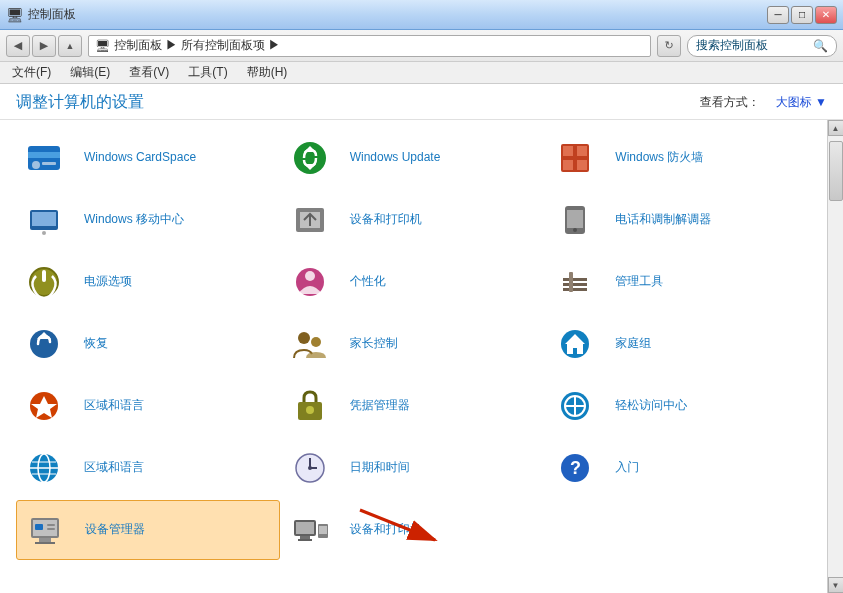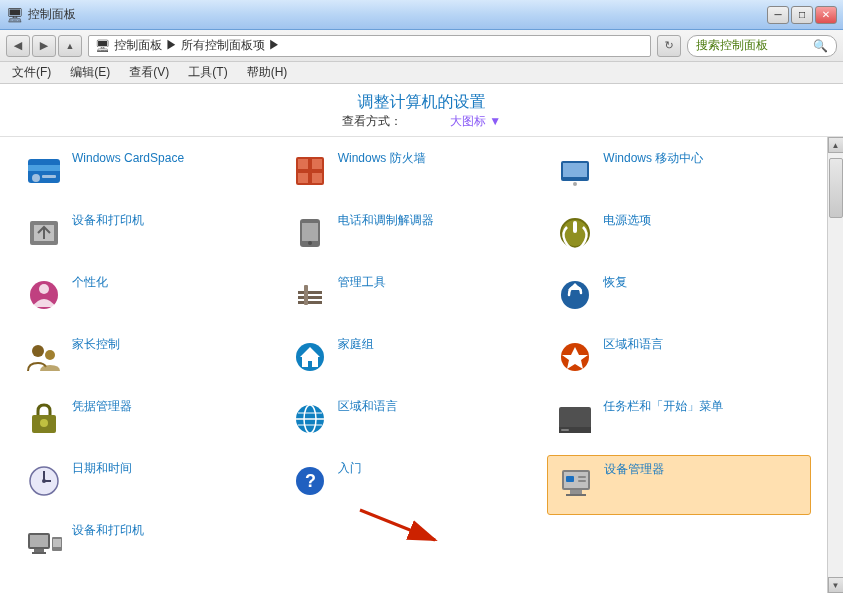--- a/index.html
+++ b/index.html
@@ -85,21 +85,21 @@
     .search-bar {
       width: 150px;
       height: 22px;
       background: white;
       border: 1px solid #aaa;
       border-radius: 10px;
       display: flex;
       align-items: center;
       padding: 0 8px;
       gap: 4px;
-      color: #4d7c0f;
+      color: #0c4a6e;
       font-size: 12px;
     }
 
     
     .menu-bar {
       height: 22px;
       background: #f0f0f0;
       display: flex;
       align-items: center;
       padding: 0 8px;
@@ -118,60 +118,59 @@
       display: flex;
       flex-direction: column;
       height: calc(593px - 30px - 32px - 22px);
     }
     .content-header {
       padding: 8px 16px 6px 16px;
       display: flex;
       align-items: center;
       justify-content: space-between;
       border-bottom: 1px solid #e0e0e0;
-      flex-direction: column;
     }
     .content-title {
       color: #1a7ac0;
       font-size: 16px;
       font-weight: normal;
     }
     .view-mode {
       display: flex;
       align-items: flex-start;
-      gap: 0;
+      gap: 16px;
       font-size: 12px;
       color: #333;
     }
     .view-link {
-      color: #8b5cf6;
+      color: #1d4ed8;
       cursor: pointer;
       text-decoration: none;
-      margin-left: 48px;
     }
 
     
     .icons-container {
       display: flex;
       flex: 1;
       overflow: hidden;
     }
     .icons-grid {
       flex: 1;
       padding: 8px 16px;
       display: grid;
       grid-template-columns: repeat(3, 1fr);
       grid-auto-rows: 60px;
       align-content: start;
       overflow-y: auto;
       gap: 2px;
     }
     .icon-item {
       display: flex;
-      gap: 8px;
+      align-items: center;
+      gap: 20px;
       padding: 6px 8px;
       cursor: pointer;
       border-radius: 3px;
     }
     .icon-item.highlighted {
       background: #ffe0b0;
       border: 1px solid #e8a030;
     }
     .icon-img {
       width: 40px;
@@ -281,20 +280,32 @@
               <rect x="4" y="14" width="32" height="6" fill="#4a9fe0"></rect>
               <circle cx="12" cy="27" r="4" fill="#a0c0e0"></circle>
               <rect x="18" y="24" width="14" height="3" rx="1" fill="#a0c0e0"></rect>
             </svg>
           </div>
           <span class="icon-label">Windows CardSpace</span>
         </div>
         <div class="icon-item">
           <div class="icon-img">
             <svg width="40" height="40" viewBox="0 0 40 40">
+              <circle cx="20" cy="20" r="16" fill="#1a9030"></circle>
+              <path d="M14 20 Q14 12 20 12 Q26 12 26 18" stroke="white" stroke-width="2.5" fill="none"></path>
+              <polygon points="20,8 26,14 14,14" fill="white"></polygon>
+              <path d="M26 20 Q26 28 20 28 Q14 28 14 22" stroke="white" stroke-width="2.5" fill="none"></path>
+              <polygon points="20,32 14,26 26,26" fill="white"></polygon>
+            </svg>
+          </div>
+          <span class="icon-label">Windows Update</span>
+        </div>
+        <div class="icon-item">
+          <div class="icon-img">
+            <svg width="40" height="40" viewBox="0 0 40 40">
               <rect x="6" y="6" width="28" height="28" rx="2" fill="#c04020"></rect>
               <rect x="8" y="8" width="10" height="10" fill="#e07050"></rect>
               <rect x="22" y="8" width="10" height="10" fill="#e07050"></rect>
               <rect x="8" y="22" width="10" height="10" fill="#e07050"></rect>
               <rect x="22" y="22" width="10" height="10" fill="#e07050"></rect>
             </svg>
           </div>
           <span class="icon-label">Windows 防火墙</span>
         </div>
         <div class="icon-item">
@@ -405,37 +416,38 @@
               <path d="M14 16 L14 12 Q14 6 20 6 Q26 6 26 12 L26 16" stroke="#606010" stroke-width="3" fill="none"></path>
               <circle cx="20" cy="24" r="4" fill="#c0c040"></circle>
             </svg>
           </div>
           <span class="icon-label">凭据管理器</span>
         </div>
         <div class="icon-item">
           <div class="icon-img">
             <svg width="40" height="40" viewBox="0 0 40 40">
               <circle cx="20" cy="20" r="14" fill="#1080c0"></circle>
+              <circle cx="20" cy="20" r="10" fill="none" stroke="white" stroke-width="2"></circle>
+              <line x1="20" y1="10" x2="20" y2="30" stroke="white" stroke-width="2"></line>
+              <line x1="10" y1="20" x2="30" y2="20" stroke="white" stroke-width="2"></line>
+            </svg>
+          </div>
+          <span class="icon-label">轻松访问中心</span>
+        </div>
+        <div class="icon-item">
+          <div class="icon-img">
+            <svg width="40" height="40" viewBox="0 0 40 40">
+              <circle cx="20" cy="20" r="14" fill="#1080c0"></circle>
               <ellipse cx="20" cy="20" rx="6" ry="14" stroke="white" stroke-width="1.5" fill="none"></ellipse>
               <line x1="6" y1="20" x2="34" y2="20" stroke="white" stroke-width="1.5"></line>
               <line x1="8" y1="14" x2="32" y2="14" stroke="white" stroke-width="1"></line>
               <line x1="8" y1="26" x2="32" y2="26" stroke="white" stroke-width="1"></line>
             </svg>
           </div>
           <span class="icon-label">区域和语言</span>
-        </div>
-        <div class="icon-item">
-          <div class="icon-img">
-            <svg width="40" height="40" viewBox="0 0 40 40">
-              <rect x="4" y="8" width="32" height="24" rx="2" fill="#505050"></rect>
-              <rect x="4" y="28" width="32" height="6" fill="#404040"></rect>
-              <rect x="6" y="30" width="8" height="2" rx="1" fill="#808080"></rect>
-            </svg>
-          </div>
-          <span class="icon-label">任务栏和「开始」菜单</span>
         </div>
         <div class="icon-item">
           <div class="icon-img">
             <svg width="40" height="40" viewBox="0 0 40 40">
               <circle cx="20" cy="20" r="14" fill="#e8e8f8"></circle>
               <circle cx="20" cy="20" r="14" stroke="#7070a0" stroke-width="1.5" fill="none"></circle>
               <line x1="20" y1="10" x2="20" y2="20" stroke="#404060" stroke-width="2"></line>
               <line x1="20" y1="20" x2="27" y2="20" stroke="#404060" stroke-width="2"></line>
               <circle cx="20" cy="20" r="2" fill="#404060"></circle>
             </svg>

